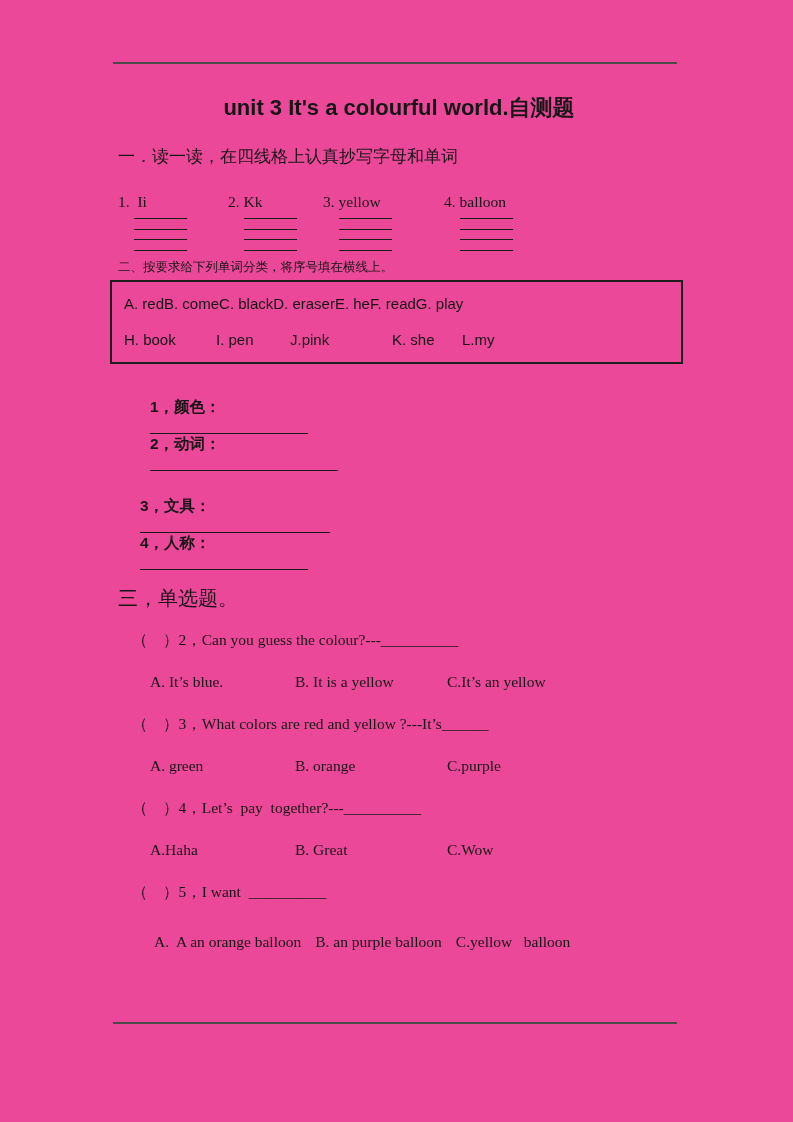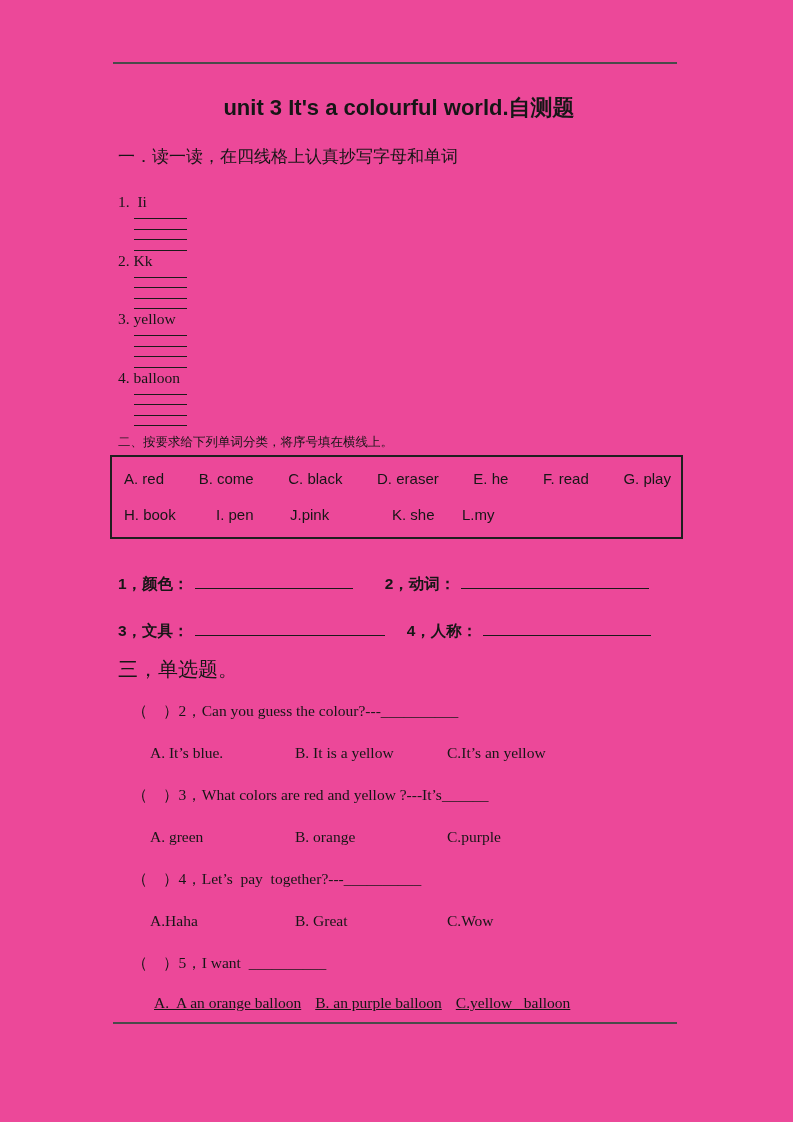--- a/index.html
+++ b/index.html
@@ -16,61 +16,61 @@
   .rule-top{top:62px;}
   .rule-bottom{top:1022px;}
   .content{position:absolute;left:118px;top:0;width:562px;}
   .pre{white-space:pre;}
   .title{
     margin-top:94px;text-align:center;
     font-family:"Liberation Sans",sans-serif;
     font-weight:bold;font-size:22px;line-height:28px;
   }
   .s1-header{margin-top:24px;font-size:17px;line-height:21px;}
-  .copy-row{margin-top:25px;display:flex;flex-direction:column;}
+  .copy-row{margin-top:25px;display:flex;}
   .copy-col{flex:0 0 auto;}
   .copy-col:nth-child(1){width:110px;}
   .copy-col:nth-child(2){width:95px;}
   .copy-col:nth-child(3){width:121px;}
   .copy-col:nth-child(4){width:113px;}
   .copy-col:nth-child(5){width:100px;}
   .copy-label{font-size:15.5px;line-height:20px;}
   .grid4{margin-top:6px;margin-left:16px;width:53px;}
   .copy-col:nth-child(5) .grid4{margin-left:2px;}
   .grid4 .gl{height:0;border-top:1.4px solid #1a1a1a;margin-bottom:9.5px;}
   .grid4 .gl:last-child{margin-bottom:0;}
   .s2-header{margin-top:9px;font-size:12.5px;line-height:14px;}
   .word-box{
     margin-top:6px;margin-left:-8px;width:547px;
     border:2px solid #1f1f1f;padding:12px 10px 12px 12px;
     font-family:"Liberation Sans",sans-serif;font-size:15px;
   }
-  .wb-row1{display:flex;justify-content:space-between;line-height:20px;}
+  .wb-row1{display:flex;justify-content:flex-start;line-height:20px;}
   .wb-row2{display:flex;line-height:20px;margin-top:16px;}
   .wb-row2 span:nth-child(1){width:92px;}
   .wb-row2 span:nth-child(2){width:74px;}
   .wb-row2 span:nth-child(3){width:102px;}
   .wb-row2 span:nth-child(4){width:70px;}
-  .classify-row{display:flex;align-items:baseline;font-family:"Liberation Sans",sans-serif;font-size:15.5px;font-weight:bold;line-height:20px;}
+  .classify-row{display:flex;align-items:baseline;font-family:"Liberation Sans",sans-serif;font-size:15.5px;font-weight:bold;line-height:20px;flex-direction:column;}
   .cr1{margin-top:33px;}
   .cr2{margin-top:25px;}
   .blank{display:inline-block;height:16px;border-bottom:1.2px solid #1a1a1a;margin-left:6px;}
   .b1{width:158px;}
   .b2{width:188px;}
   .b3{width:190px;}
   .b4{width:168px;}
   .lbl2{margin-left:32px;}
   .lbl4{margin-left:22px;text-align:right;}
   .s3-header{margin-top:18px;font-size:20px;line-height:20px;}
   .question{margin-top:25px;margin-left:14px;font-size:15.5px;line-height:20px;}
   .q-follow{margin-top:22px;}
   .options{display:flex;margin-top:22px;margin-left:32px;font-size:15.5px;line-height:20px;}
   .options .opt-a{width:145px;}
   .options .opt-b{width:152px;}
-  .options-inline{display:flex;margin-top:20px;margin-left:36px;font-size:15.5px;line-height:20px;text-decoration:underline;}
+  .options-inline{display:flex;margin-top:30px;margin-left:36px;font-size:15.5px;line-height:20px;}
   .options-inline span{margin-right:14px;}
 </style>
 </head>
 <body>
 
 <div class="page">
   <div class="rule rule-top"></div>
 
   <div class="content">
 

